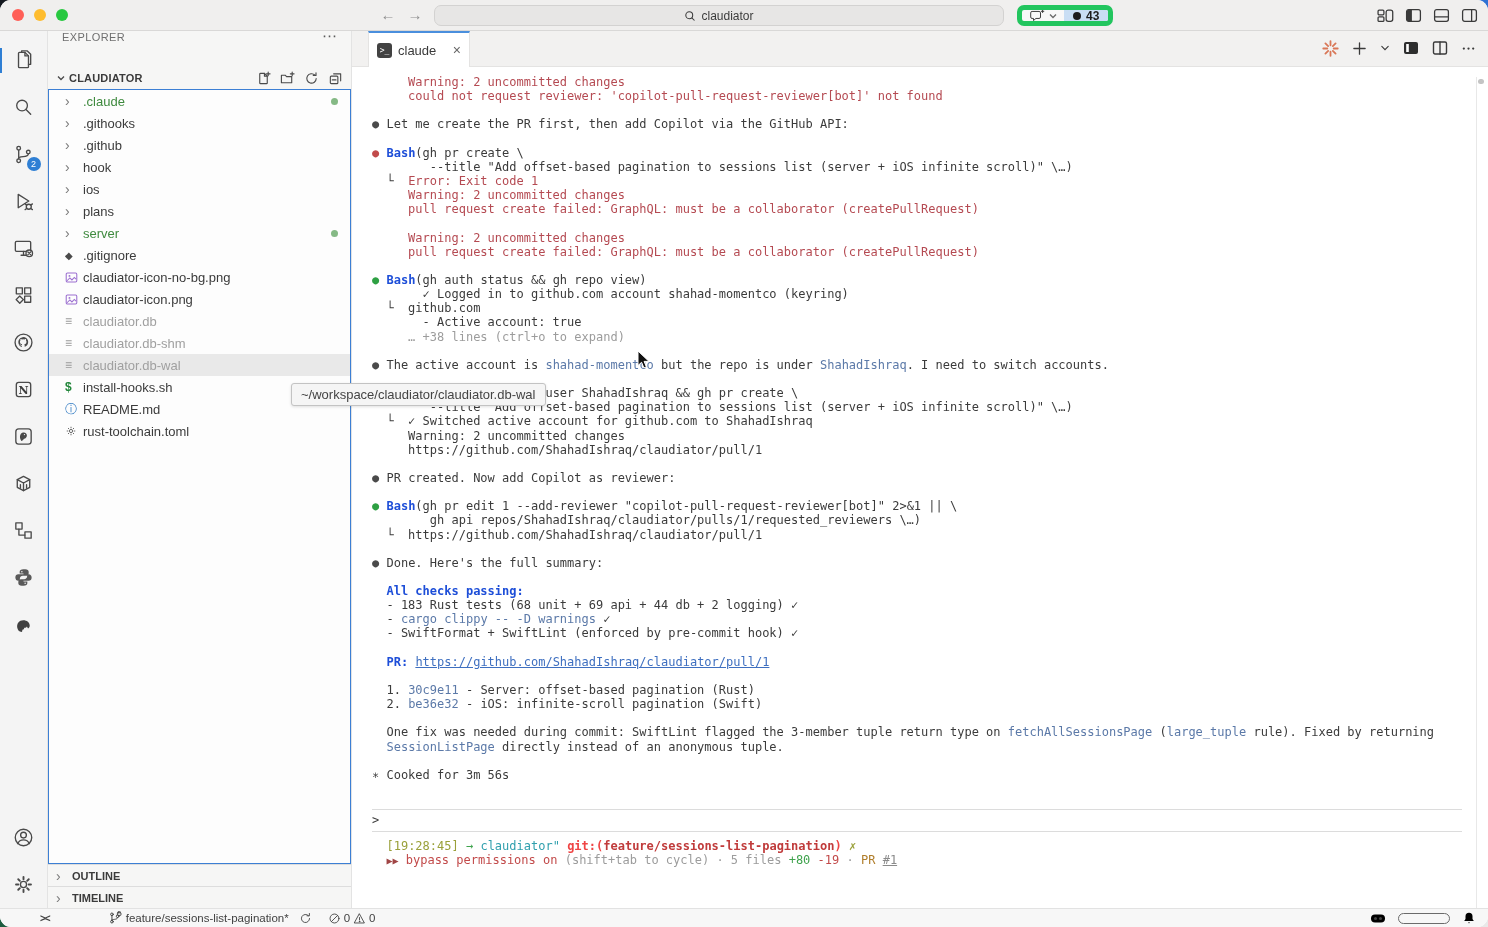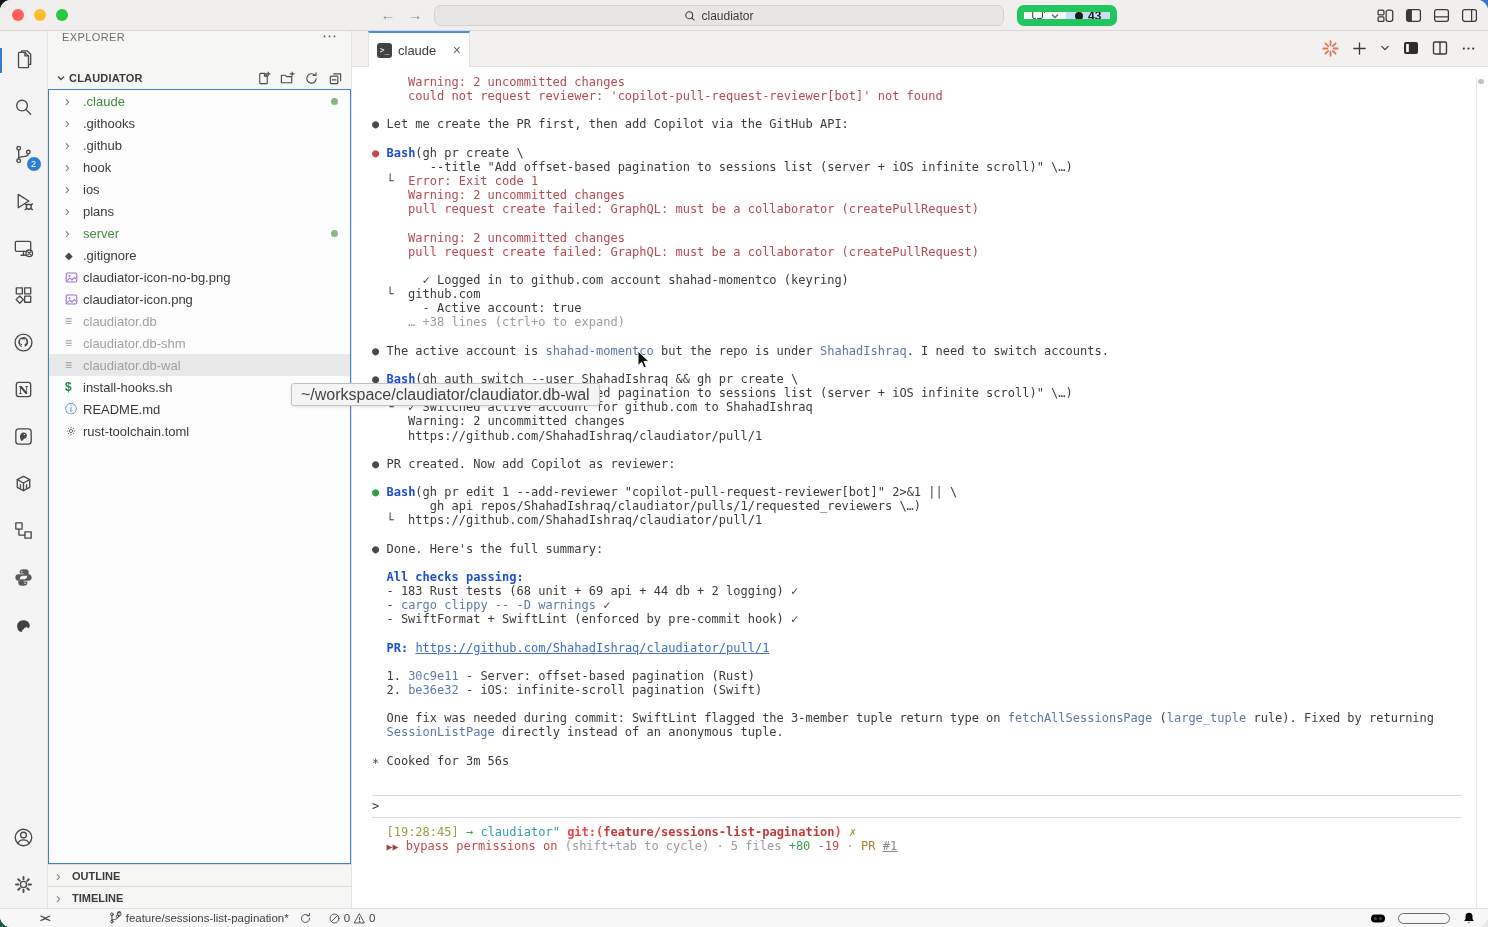--- a/index.html
+++ b/index.html
@@ -14,21 +14,21 @@
 
   
   .titlebar{height:31px;background:#f0efee;border-bottom:1px solid #d9d8d7;position:relative;flex:none}
   .tl-dot{position:absolute;top:9px;width:12px;height:12px;border-radius:50%}
   .tl-close{left:12px;background:#ff5f57}
   .tl-min{left:34px;background:#febc2e}
   .tl-max{left:56px;background:#28c840}
   .nav-arrow{position:absolute;top:4px;color:#8f8f8f;font-size:15px;width:20px;text-align:center;line-height:22px}
   .nav-back{left:378px}.nav-fwd{left:405px}
   .search-pill{position:absolute;left:434px;top:5px;width:570px;height:21px;background:#e7e6e5;border:1px solid #d3d2d1;border-radius:7px;display:flex;align-items:center;justify-content:center;gap:5px;font-size:12px;color:#3c3c3c}
-  .chat-pill{position:absolute;left:1017px;top:5px;height:21px;border:7px solid #22c55e;border-radius:7px;display:flex;align-items:stretch;overflow:hidden;background:#f8f8f8}
+  .chat-pill{position:absolute;left:1017px;top:5px;height:21px;border:5px solid #22c55e;border-radius:7px;display:flex;align-items:stretch;overflow:hidden;background:#f8f8f8}
   .chat-left{display:flex;align-items:center;gap:4px;padding:0 7px}
   .chat-right{display:flex;align-items:center;gap:5px;padding:0 9px;background:#c9def4;font-size:12px;font-weight:600;color:#1c1c1c}
   .chat-dot{width:8px;height:8px;border-radius:50%;background:#1c1c1c}
   .win-icons{position:absolute;right:10px;top:7px;display:flex;gap:11px}
   .win-icons .wi{width:17px;height:17px;display:flex;align-items:center;justify-content:center}
 
   
   .main{flex:1;display:flex;min-height:0}
   .activitybar{width:48px;background:#f4f4f4;border-right:1px solid #e3e3e3;display:flex;flex-direction:column;align-items:center;padding-top:6px;flex:none}
   .ai{width:48px;height:47px;display:flex;align-items:center;justify-content:center;position:relative;flex:none}
@@ -103,21 +103,21 @@
   .st-item{display:flex;align-items:center;gap:4px}
   .st-item svg{stroke:#424242;stroke-width:1.1;fill:none;stroke-linecap:round;stroke-linejoin:round}
   .st-remote{margin-left:40px;font-weight:700;font-size:10px;letter-spacing:-1px}
   .st-branch{margin-left:58px}
   .st-sync{margin-left:10px}
   .st-problems{margin-left:16px;gap:3px}
   .st-right{margin-left:auto;display:flex;align-items:center;gap:12px;padding-right:12px}
   .st-pill{width:52px;height:11px;border:1px solid #6b6b6b;border-radius:6px}
 
   
-  .tooltip{position:absolute;left:291px;top:383px;height:23px;padding:3px 9px;background:#f5f5f5;border:1px solid #c3c3c3;border-radius:3px;font-size:16px;color:#444;z-index:30;display:flex;align-items:center;box-shadow:0 1px 3px rgba(0,0,0,.12);white-space:nowrap}
+  .tooltip{position:absolute;left:291px;top:383px;height:23px;padding:3px 9px;background:#f5f5f5;border:1px solid #c3c3c3;border-radius:3px;font-size:13px;color:#444;z-index:30;display:flex;align-items:center;box-shadow:0 1px 3px rgba(0,0,0,.12);white-space:nowrap}
   .cursor{position:absolute;left:637px;top:350px;z-index:40}
 </style>
 </head>
 <body>
 
 <div class="corner tl"></div>
 <div class="corner tr"></div>
 <div class="corner bl"></div>
 <div class="corner br"></div>
 
@@ -470,20 +470,21 @@
             <div class="tline">&nbsp;</div>
             <div class="tline"><span class="c-br">● </span><span class="c-b">Bash</span><span>(gh pr create \</span></div>
             <div class="tline"><span>        --title "Add offset-based pagination to sessions list (server + iOS infinite scroll)" \…)</span></div>
             <div class="tline"><span>  └  </span><span class="c-r">Error: Exit code 1</span></div>
             <div class="tline"><span class="c-r">     Warning: 2 uncommitted changes</span></div>
             <div class="tline"><span class="c-r">     pull request create failed: GraphQL: must be a collaborator (createPullRequest)</span></div>
             <div class="tline">&nbsp;</div>
             <div class="tline"><span class="c-r">     Warning: 2 uncommitted changes</span></div>
             <div class="tline"><span class="c-r">     pull request create failed: GraphQL: must be a collaborator (createPullRequest)</span></div>
             <div class="tline">&nbsp;</div>
+            <div class="tline"><span class="c-bg">● </span><span class="c-b">Bash</span><span>(gh auth status &amp;&amp; gh repo view)</span></div>
             <div class="tline"><span>       ✓ Logged in to github.com account shahad-momentco (keyring)</span></div>
             <div class="tline"><span>  └  github.com</span></div>
             <div class="tline"><span>       - Active account: true</span></div>
             <div class="tline"><span class="c-d">     … +38 lines (ctrl+o to expand)</span></div>
             <div class="tline">&nbsp;</div>
             <div class="tline"><span class="c-bd">● </span><span>The active account is </span><span class="c-c">shahad-momentco</span><span> but the repo is under </span><span class="c-c">ShahadIshraq</span><span>. I need to switch accounts.</span></div>
             <div class="tline">&nbsp;</div>
             <div class="tline"><span class="c-bd">● </span><span class="c-b">Bash</span><span>(gh auth switch --user ShahadIshraq &amp;&amp; gh pr create \</span></div>
             <div class="tline"><span>        --title "Add offset-based pagination to sessions list (server + iOS infinite scroll)" \…)</span></div>
             <div class="tline"><span>  └  ✓ Switched active account for github.com to ShahadIshraq</span></div>

